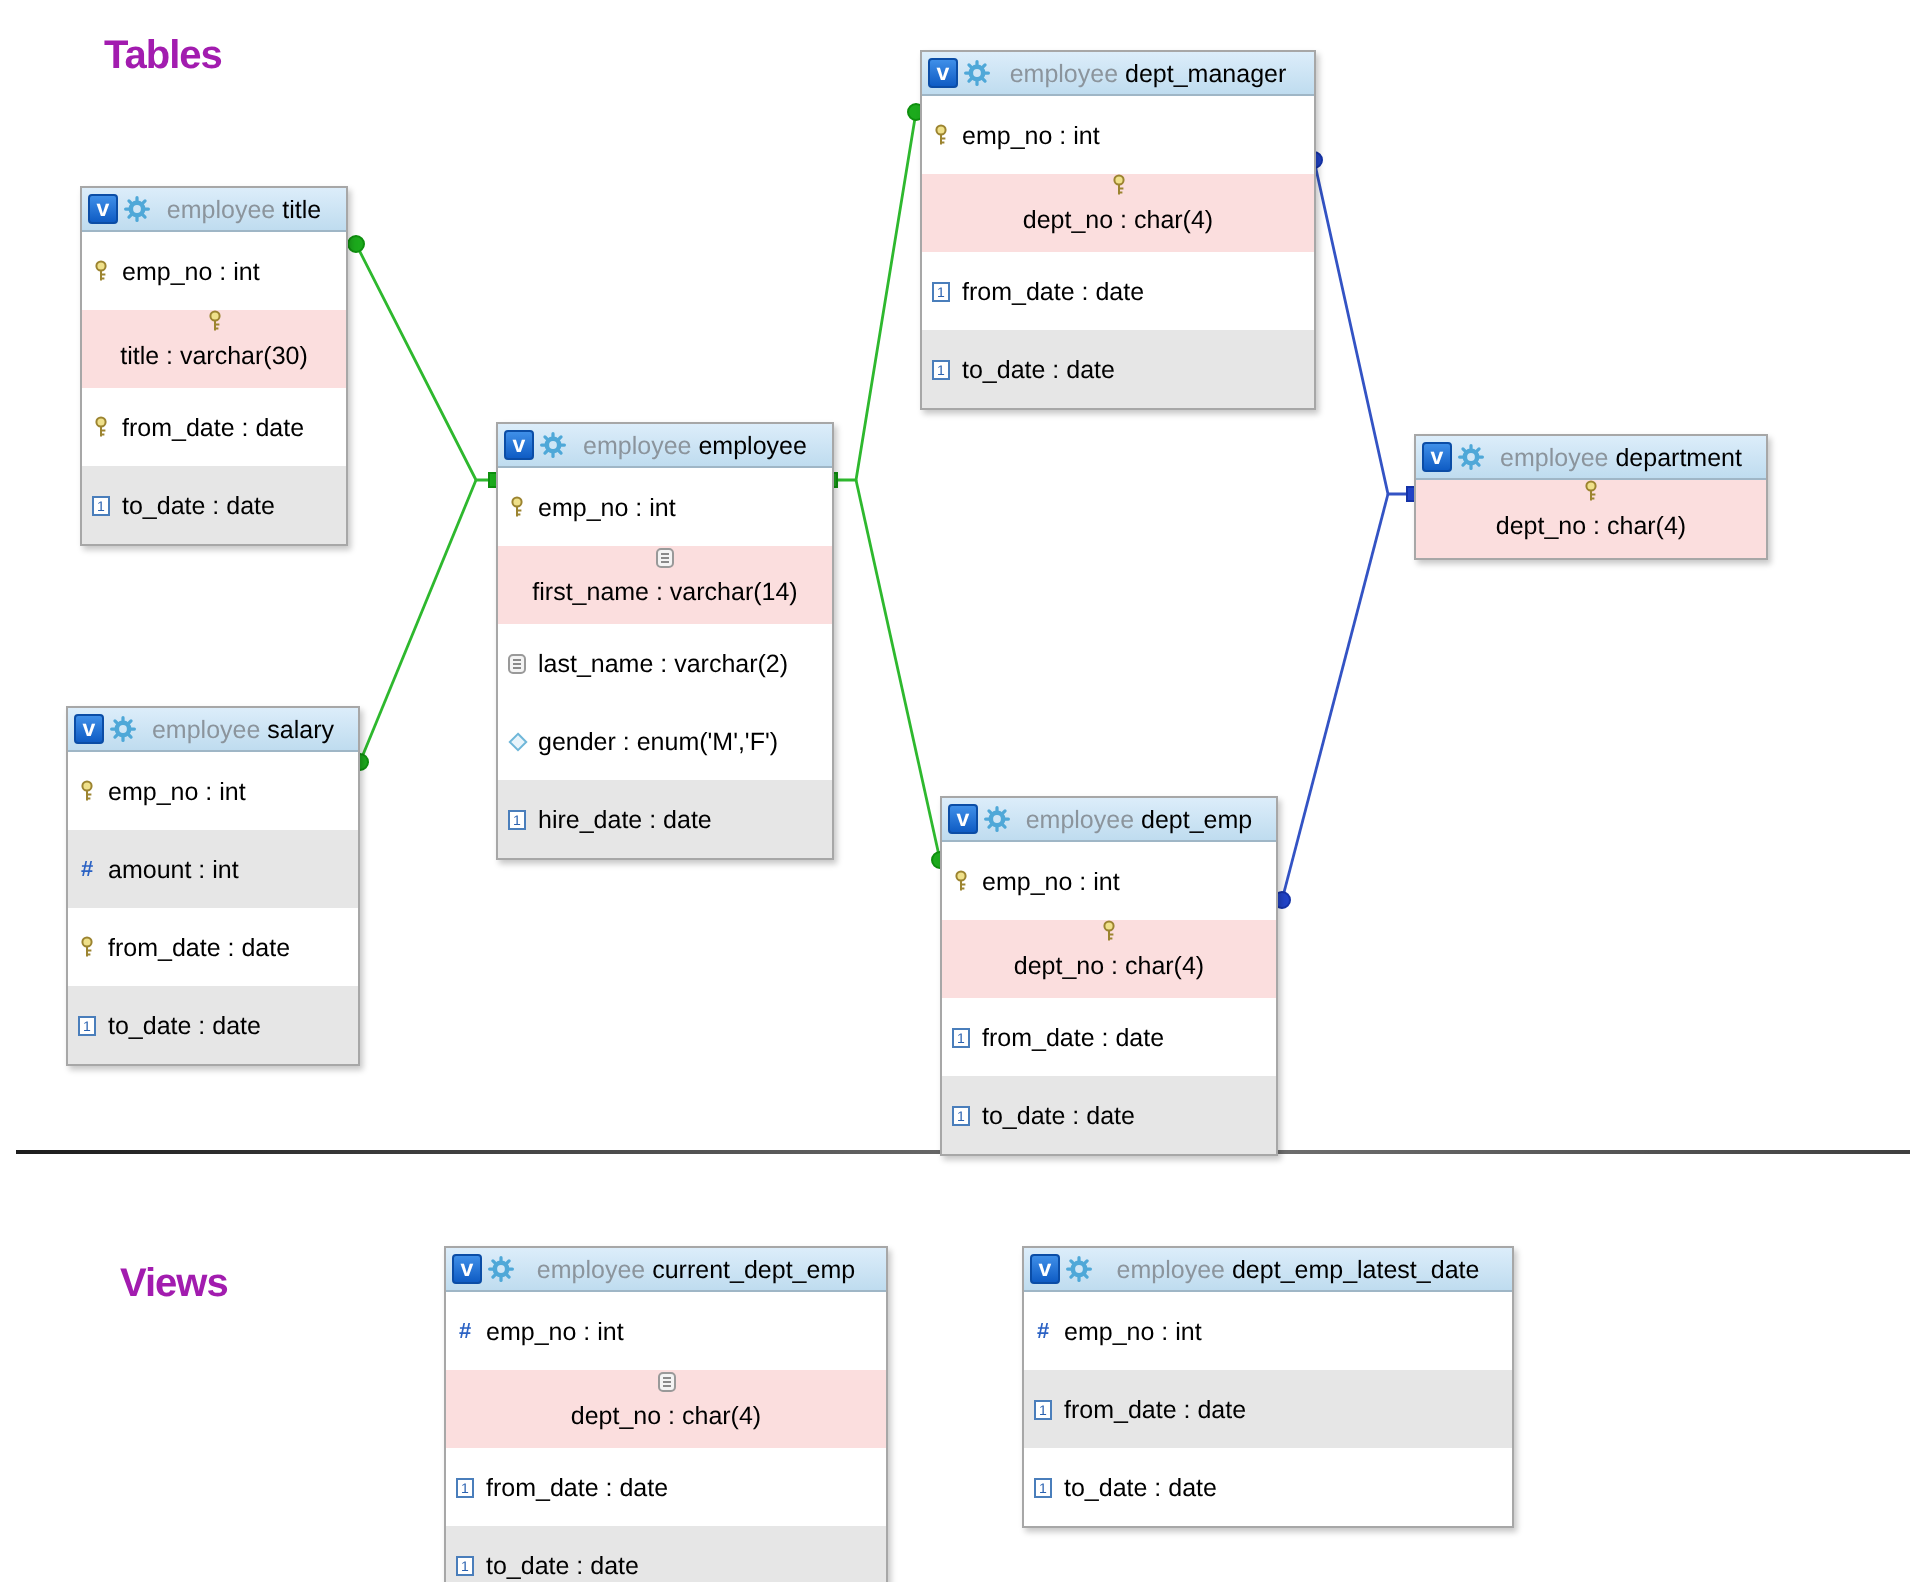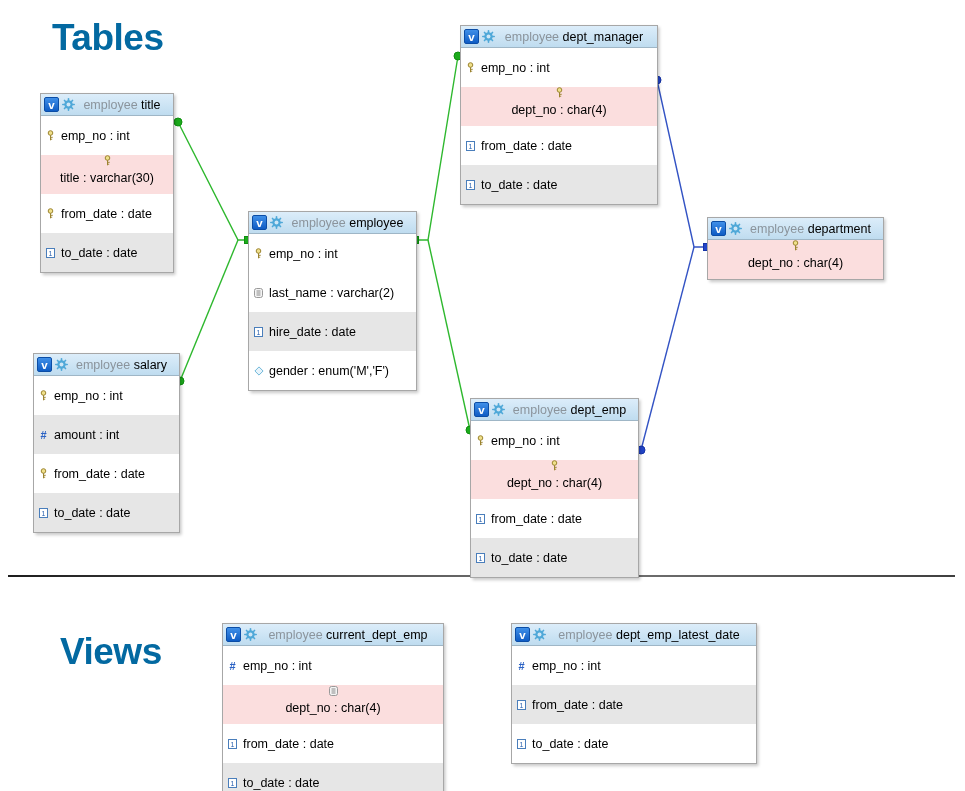--- a/index.html
+++ b/index.html
@@ -1,18 +1,18 @@
 <!DOCTYPE html>
 <html><head>
 <meta charset="utf-8">
 <style>
   html,body{margin:0;padding:0;background:#fff;}
   #canvas{position:relative;width:965px;height:791px;background:#ffffff;overflow:hidden;
           font-family:"Liberation Sans", sans-serif;}
-  .section-title{position:absolute;font-size:37px;font-weight:800;color:#0369a1;
+  .section-title{position:absolute;font-size:20px;font-weight:800;color:#a21caf;
                  letter-spacing:-0.5px;font-family:"Liberation Sans", sans-serif;}
   #title-tables{left:52px;top:17px;}
   #title-views{left:60px;top:631px;}
   .divider{position:absolute;left:8px;top:575px;width:947px;height:2px;
            background:linear-gradient(to right,#1d1d1d,#777 60%,#3f3f3f);}
 
   .tbl{position:absolute;background:#fff;border:1px solid #a7a7a7;
        box-shadow:1.5px 2px 3px rgba(0,0,0,0.22);font-size:12.5px;color:#000;}
   .tbl-h{height:22px;background:linear-gradient(#dcedfa,#bfdcef);
          display:flex;align-items:center;padding:0 3px;gap:3px;
@@ -138,46 +138,55 @@
     </div>
     <div class="r">
         <span class="ic">
           <svg width="9" height="11" viewBox="0 0 9 11">
             <circle cx="4.5" cy="3" r="2.3" fill="#efe08a" stroke="#9c8430"></circle>
             <path d="M4.5 5.2 V10.3 M4.5 7.3 H6.7 M4.5 9.2 H6.2" stroke="#9c8430" fill="none"></path>
           </svg>
         </span>
         <span class="lbl">emp_no : int</span>
       </div>
-    <div class="r">
+    <div class="r p">
         <span class="ic">
           <svg width="9" height="10" viewBox="0 0 9 10">
             <rect x="0.5" y="0.5" width="8" height="9" rx="2" fill="#f4f4f4" stroke="#999"></rect>
             <path d="M2.5 3 H6.5 M2.5 5 H6.5 M2.5 7 H6.5" stroke="#8a8a8a"></path>
           </svg>
         </span>
+        <span class="lbl">first_name : varchar(14)</span>
+      </div>
+    <div class="r">
+        <span class="ic">
+          <svg width="9" height="10" viewBox="0 0 9 10">
+            <rect x="0.5" y="0.5" width="8" height="9" rx="2" fill="#f4f4f4" stroke="#999"></rect>
+            <path d="M2.5 3 H6.5 M2.5 5 H6.5 M2.5 7 H6.5" stroke="#8a8a8a"></path>
+          </svg>
+        </span>
         <span class="lbl">last_name : varchar(2)</span>
-      </div>
-    <div class="r g">
-        <span class="ic">
-          <svg width="9" height="10" viewBox="0 0 9 10">
-            <rect x="0.5" y="0.5" width="8" height="9" fill="#fff" stroke="#4a7ebb"></rect>
-            <text x="4.5" y="7.6" font-size="7" text-anchor="middle" fill="#2b62b0">1</text>
-          </svg>
-        </span>
-        <span class="lbl">hire_date : date</span>
       </div>
     <div class="r">
         <span class="ic">
           <svg width="10" height="10" viewBox="0 0 10 10">
             <path d="M5 0.9 L9.1 5 L5 9.1 L0.9 5 Z" fill="#e8f4fb" stroke="#6fb7d9"></path>
           </svg>
         </span>
         <span class="lbl">gender : enum('M','F')</span>
       </div>
+    <div class="r g">
+        <span class="ic">
+          <svg width="9" height="10" viewBox="0 0 9 10">
+            <rect x="0.5" y="0.5" width="8" height="9" fill="#fff" stroke="#4a7ebb"></rect>
+            <text x="4.5" y="7.6" font-size="7" text-anchor="middle" fill="#2b62b0">1</text>
+          </svg>
+        </span>
+        <span class="lbl">hire_date : date</span>
+      </div>
   </div>
 
   <div class="tbl" style="left:33px;top:353px;width:145px;">
     <div class="tbl-h">
       <div class="vb">v</div>
       <span class="gear">
           <svg width="13" height="13" viewBox="0 0 16 16">
             <g fill="#4fa8d8">
               <rect x="7" y="0" width="2" height="16" rx="1"></rect>
               <rect x="7" y="0" width="2" height="16" rx="1" transform="rotate(45 8 8)"></rect>

